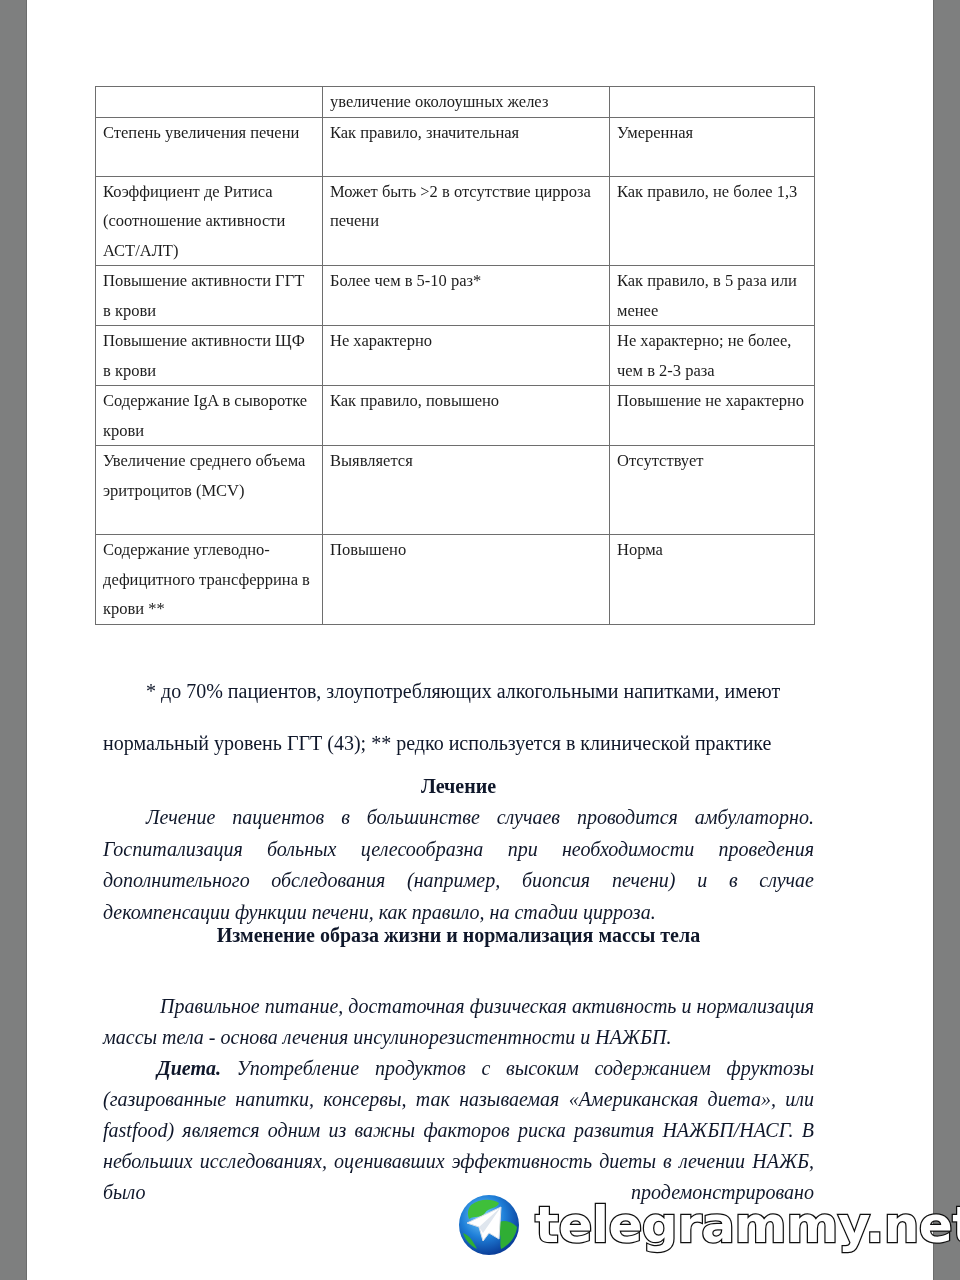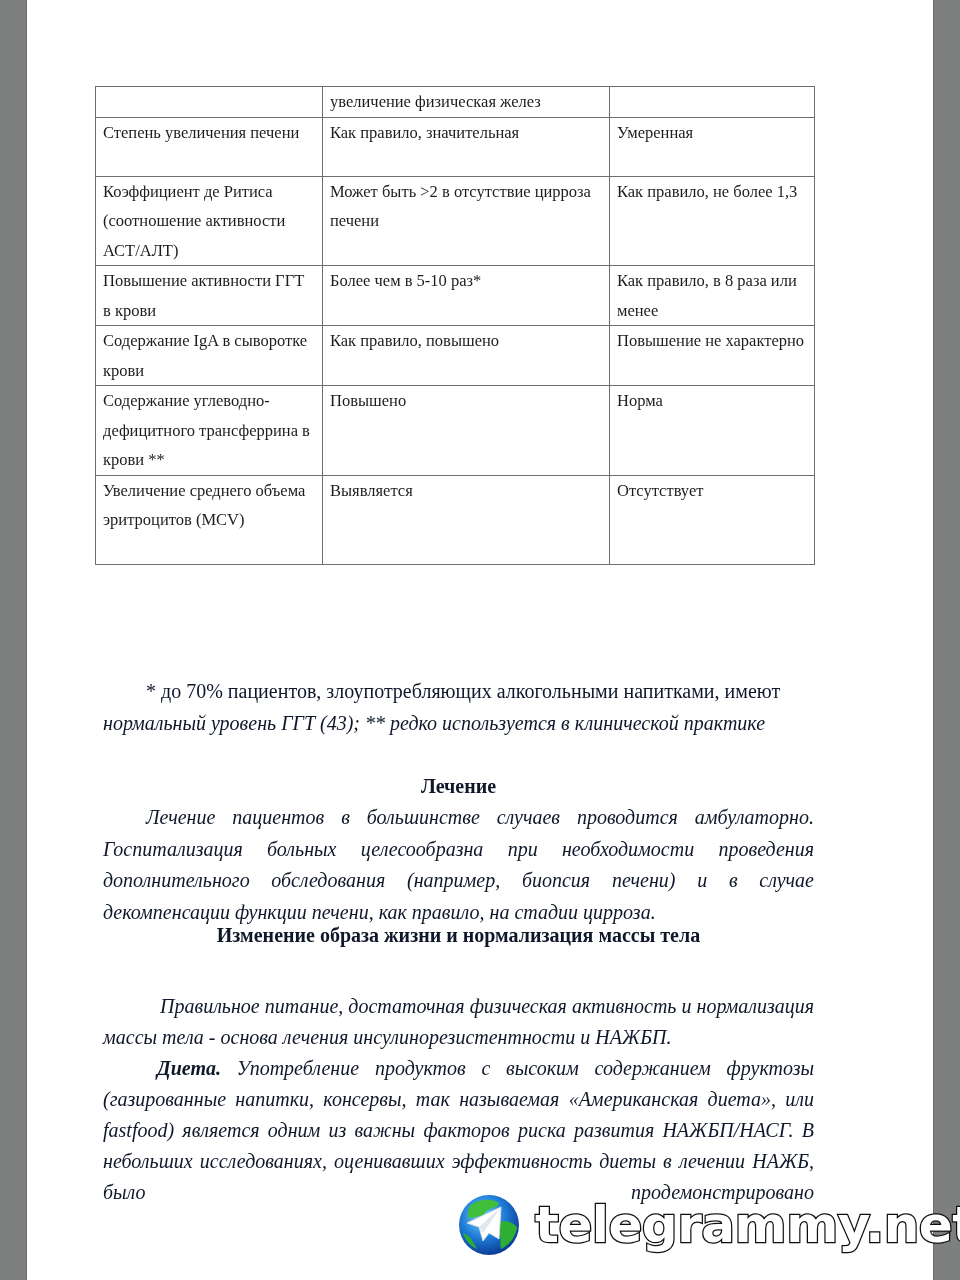--- a/index.html
+++ b/index.html
@@ -75,58 +75,63 @@
 
 <table class="tbl">
   <colgroup>
       <col class="c1">
       <col class="c2">
       <col class="c3">
     </colgroup>
   <tbody>
       <tr class="r-first">
     <td></td>
-    <td>увеличение физическая желез</td>
+    <td>увеличение околоушных желез</td>
     <td></td>
   </tr>
   <tr class="r2">
     <td>Степень увеличения печени</td>
     <td>Как правило, значительная</td>
     <td>Умеренная</td>
   </tr>
   <tr class="r3">
     <td>Коэффициент де Ритиса (соотношение активности АСТ/АЛТ)</td>
     <td>Может быть &gt;2 в отсутствие цирроза печени</td>
     <td>Как правило, не более 1,3</td>
   </tr>
   <tr class="r2">
     <td>Повышение активности ГГТ в крови</td>
     <td>Более чем в 5-10 раз*</td>
-    <td>Как правило, в 8 раза или менее</td>
+    <td>Как правило, в 5 раза или менее</td>
+  </tr>
+  <tr class="r2">
+    <td>Повышение активности ЩФ в крови</td>
+    <td>Не характерно</td>
+    <td>Не характерно; не более, чем в 2-3 раза</td>
   </tr>
   <tr class="r2">
     <td>Содержание IgA в сыворотке крови</td>
     <td>Как правило, повышено</td>
     <td>Повышение не характерно</td>
   </tr>
   <tr class="r3">
+    <td>Увеличение среднего объема эритроцитов (MCV)</td>
+    <td>Выявляется</td>
+    <td>Отсутствует</td>
+  </tr>
+  <tr class="r3">
     <td>Содержание углеводно-дефицитного трансферрина в крови **</td>
     <td>Повышено</td>
     <td>Норма</td>
-  </tr>
-  <tr class="r3">
-    <td>Увеличение среднего объема эритроцитов (MCV)</td>
-    <td>Выявляется</td>
-    <td>Отсутствует</td>
   </tr>
 </tbody>
   </table>
 
 <div class="p" style="top:676px; left:146px; width:668px;">* до 70% пациентов, злоупотребляющих алкогольными напитками, имеют</div>
-<div class="p" style="top:708px;font-style:italic;">нормальный уровень ГГТ (43); ** редко используется в клинической практике</div>
+<div class="p" style="top:728px;">нормальный уровень ГГТ (43); ** редко используется в клинической практике</div>
 
 <div class="p center bold" style="top:771px;">Лечение</div>
 <div class="p justify indent" style="top:802px; line-height:31.5px;">
   <span style="display:block; text-align-last:left;">Лечение пациентов в большинстве случаев проводится амбулаторно. Госпитализация больных целесообразна при необходимости проведения дополнительного обследования (например, биопсия печени) и в случае декомпенсации функции печени, как правило, на стадии цирроза.</span>
 </div>
 
 <div class="p center bold" style="top:920px;">Изменение образа жизни и нормализация массы тела</div>
 <div class="p justify" style="top:991px; text-indent:57px; text-align-last:left;">Правильное питание, достаточная физическая активность и нормализация массы тела - основа лечения инсулинорезистентности и НАЖБП.</div>
 <div class="p justify" style="top:1053px; text-indent:54px; text-align-last:justify;"><b>Диета.</b><span> Употребление продуктов с высоким содержанием фруктозы (газированные напитки, консервы, так называемая «Американская диета», или fastfood) является одним из важны факторов риска развития НАЖБП/НАСГ. В небольших исследованиях, оценивавших эффективность диеты в лечении НАЖБ, было продемонстрировано</span></div>
 

